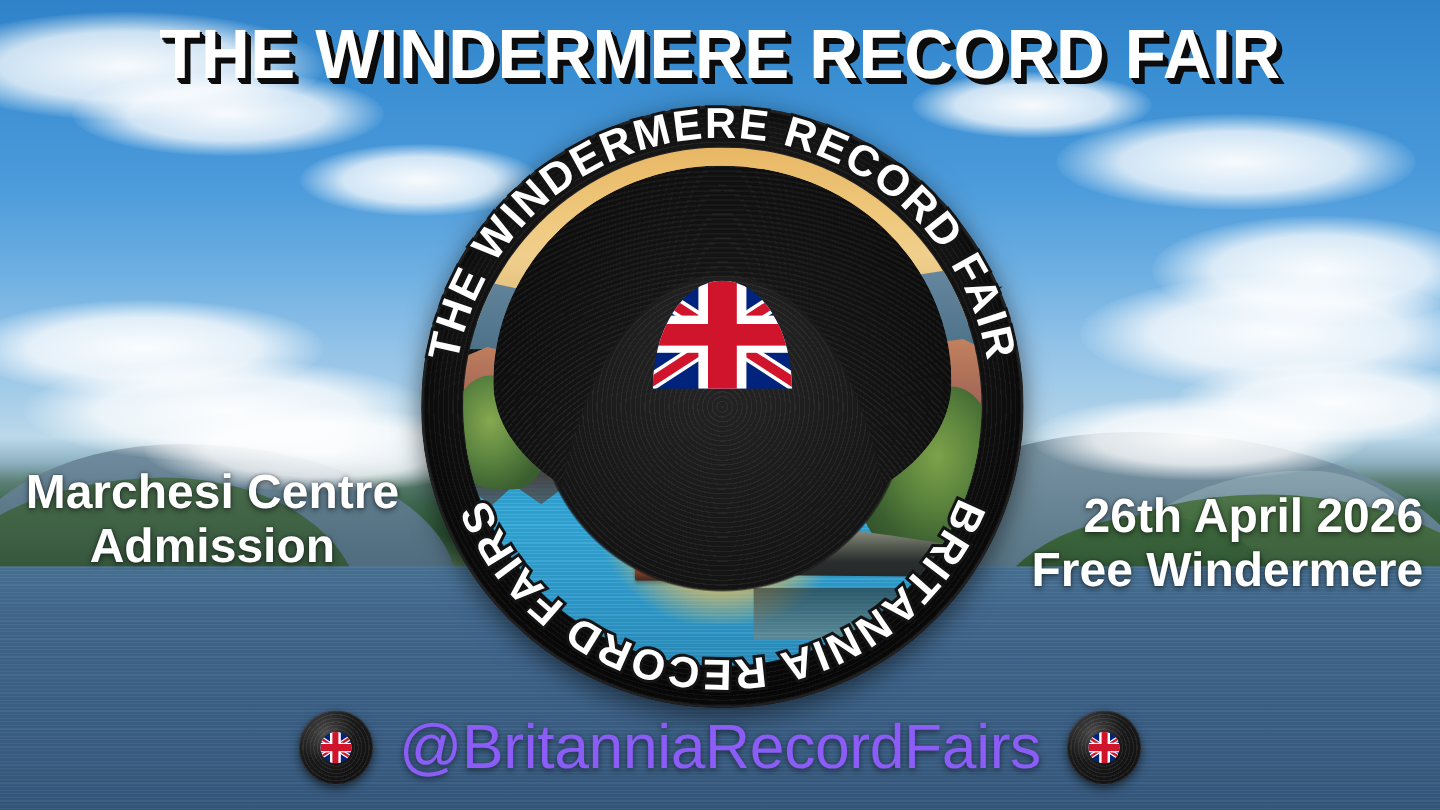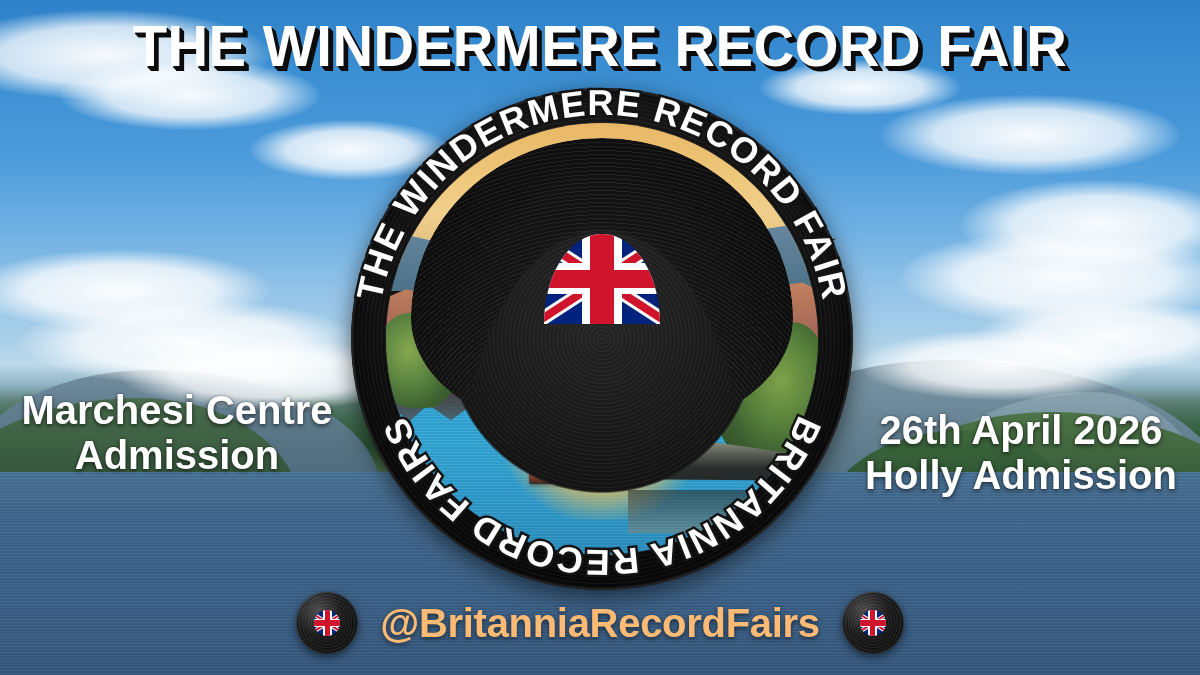--- a/index.html
+++ b/index.html
@@ -115,30 +115,30 @@
   .side-text{
     position:absolute;
     font-weight:bold;
     color:#ffffff;
     font-size:40px;
     line-height:1.13;
     text-shadow:0 2px 5px rgba(0,0,0,.55), 0 0 2px rgba(0,0,0,.4);
     white-space:nowrap;
   }
   .side-left{left:12px;top:388px;width:330px;text-align:center;}
-  .side-right{right:14px;top:408px;width:330px;text-align:center;}
+  .side-right{right:14px;top:408px;width:330px;text-align:right;}
   .side-text div{display:block;}
 
   
   .handle-row{
     position:absolute;left:0;width:1200px;top:592px;
     display:flex;align-items:center;justify-content:center;gap:22px;
   }
   .handle-text{
-    font-weight:bold;font-size:40px;color:#fdba74;
+    font-weight:normal;font-size:52px;color:#8b5cf6;
     text-shadow:0 2px 5px rgba(0,0,0,.55);
     letter-spacing:-.3px;white-space:nowrap;
   }
   .mini-disc{
     position:relative;width:62px;height:62px;border-radius:50%;
     background:
       repeating-radial-gradient(circle at 50% 50%,
         rgba(255,255,255,.07) 0 1px, rgba(0,0,0,0) 1px 3px),
       radial-gradient(circle at 35% 30%, #4a4a4a 0%, #191919 42%, #0a0a0a 100%);
     box-shadow:0 3px 8px rgba(0,0,0,.55), inset 0 0 6px rgba(255,255,255,.08);
@@ -386,21 +386,21 @@
     </svg>
   </div>
 
   <div class="side-text side-left">
     <div>Marchesi Centre</div>
     <div>Admission</div>
   </div>
 
   <div class="side-text side-right">
     <div>26th April 2026</div>
-    <div>Holly Admission</div>
+    <div>Free Windermere</div>
   </div>
 
   <div class="handle-row">
     <div class="mini-disc">
       <div class="lbl">
         <div class="uj">
           <i class="d-w1"></i>
             <i class="d-w2"></i>
           <i class="d-r1"></i>
             <i class="d-r2"></i>

